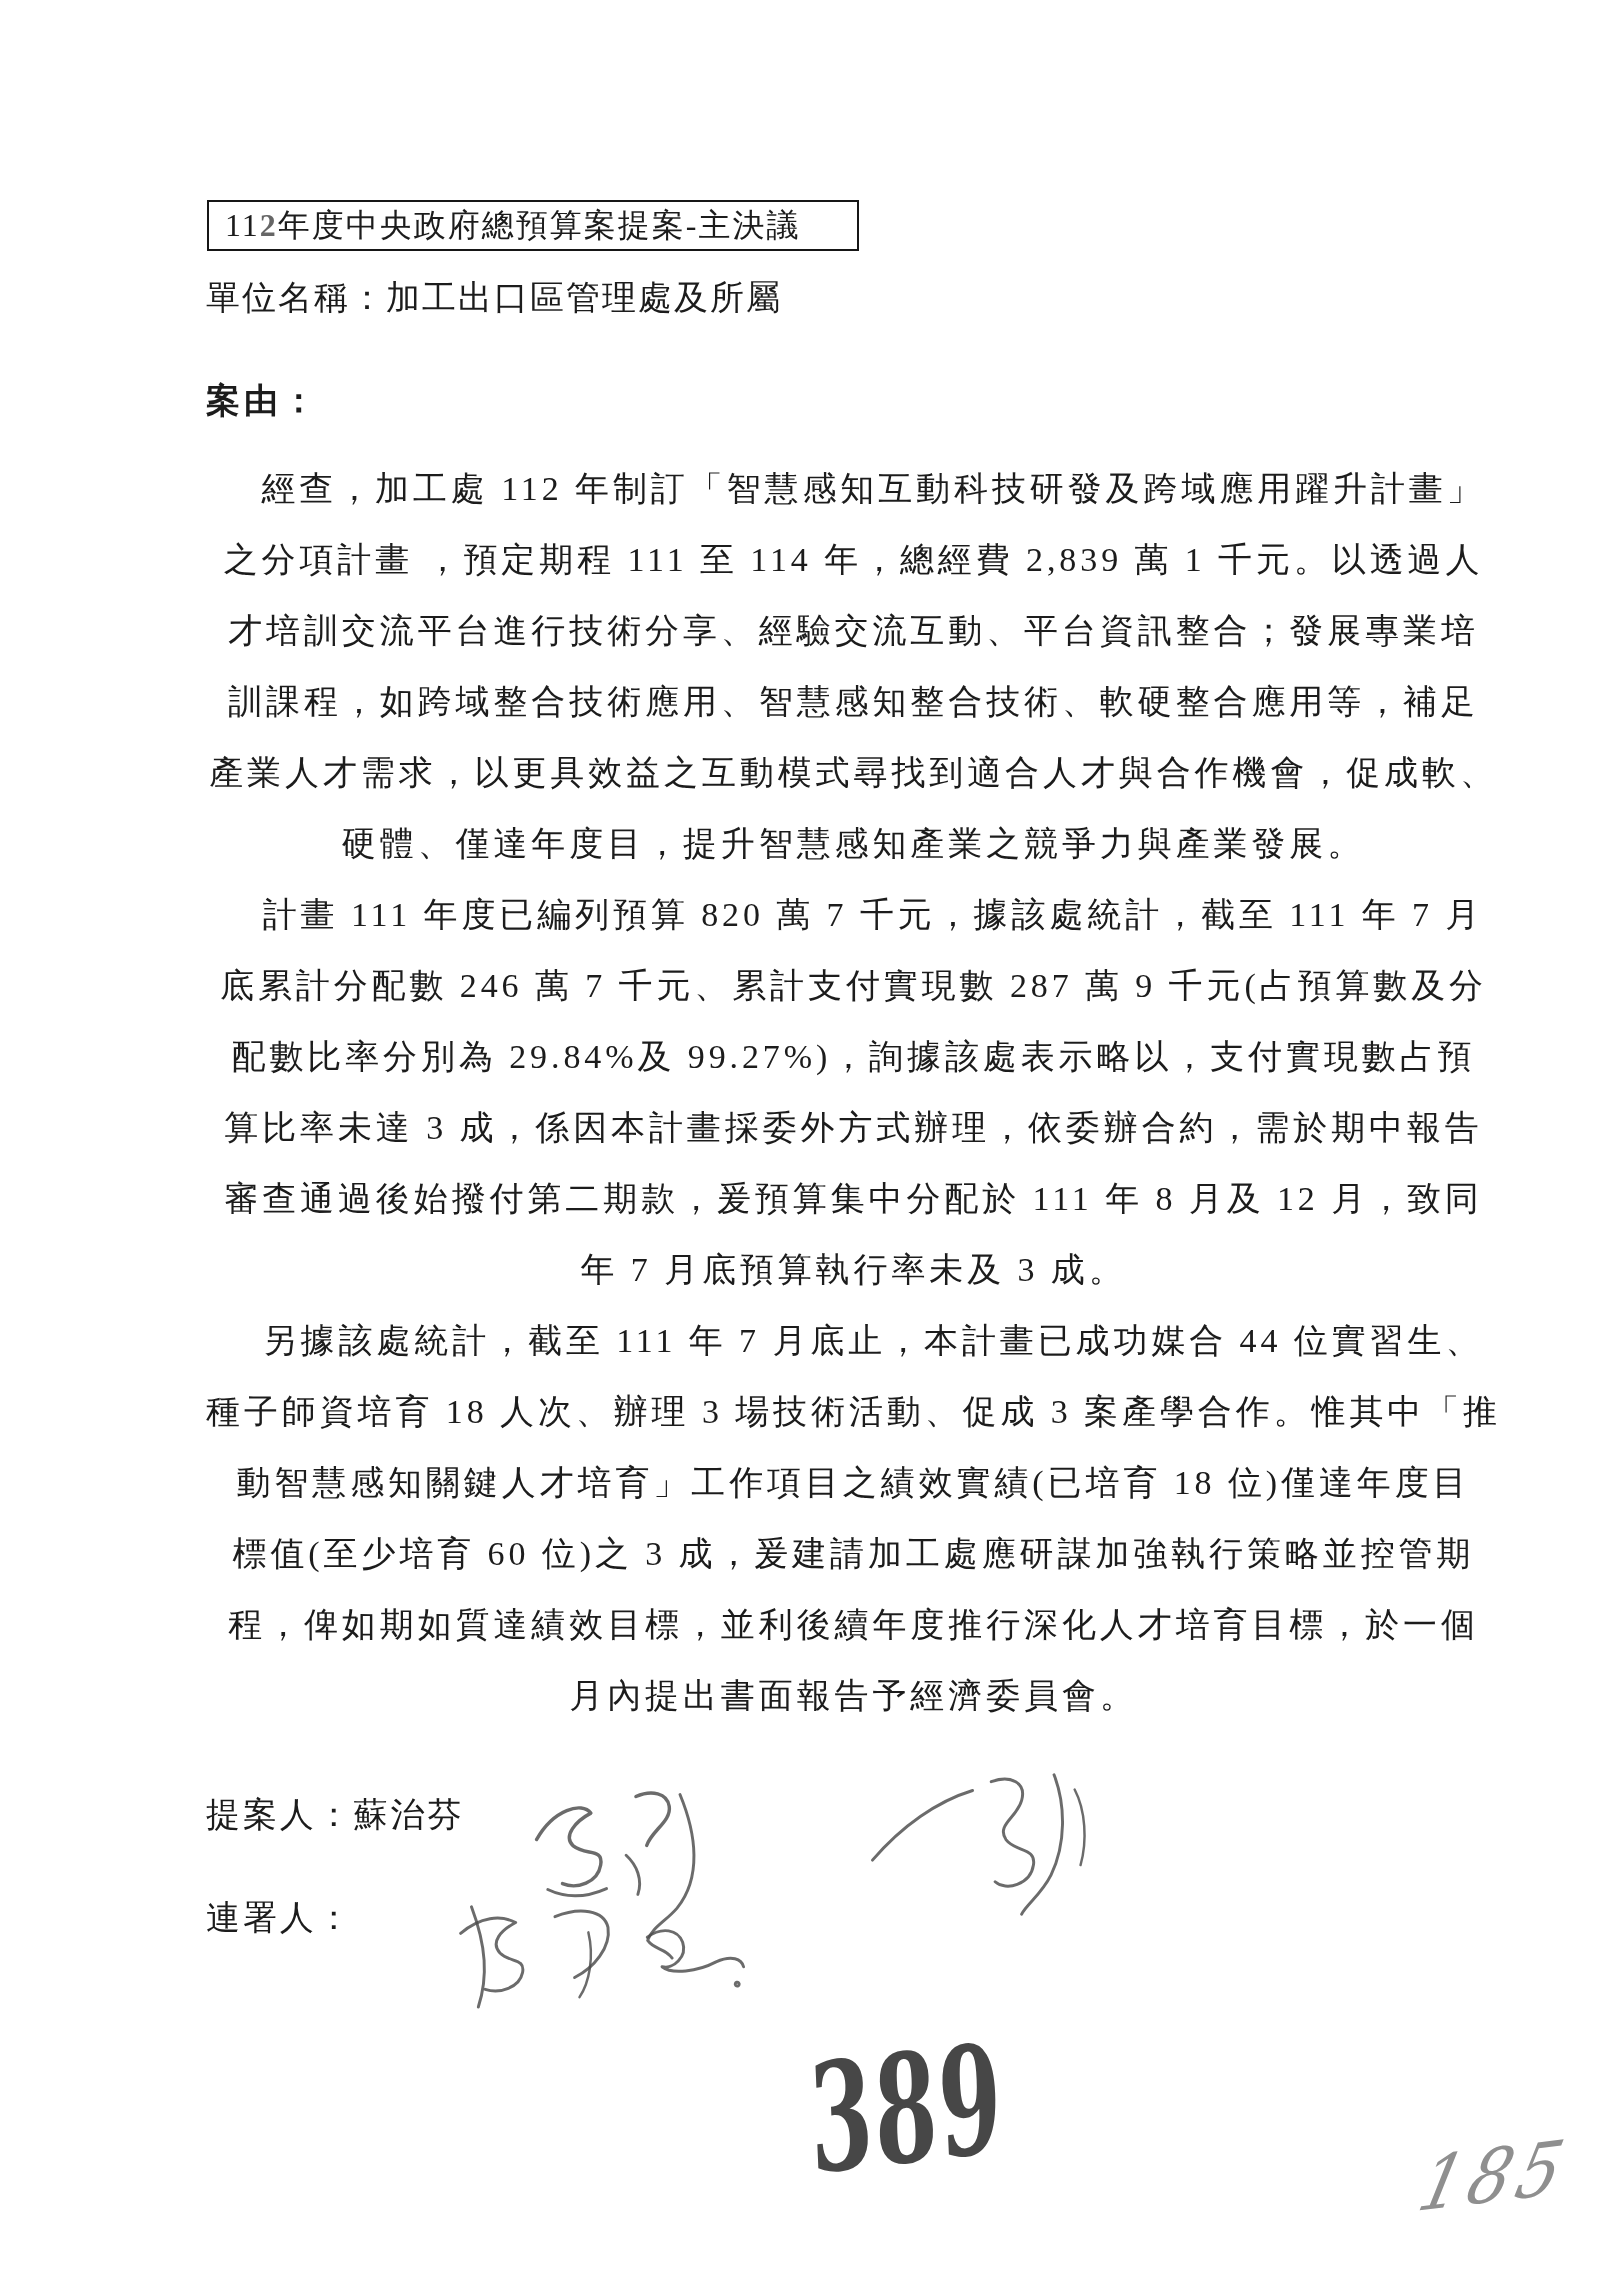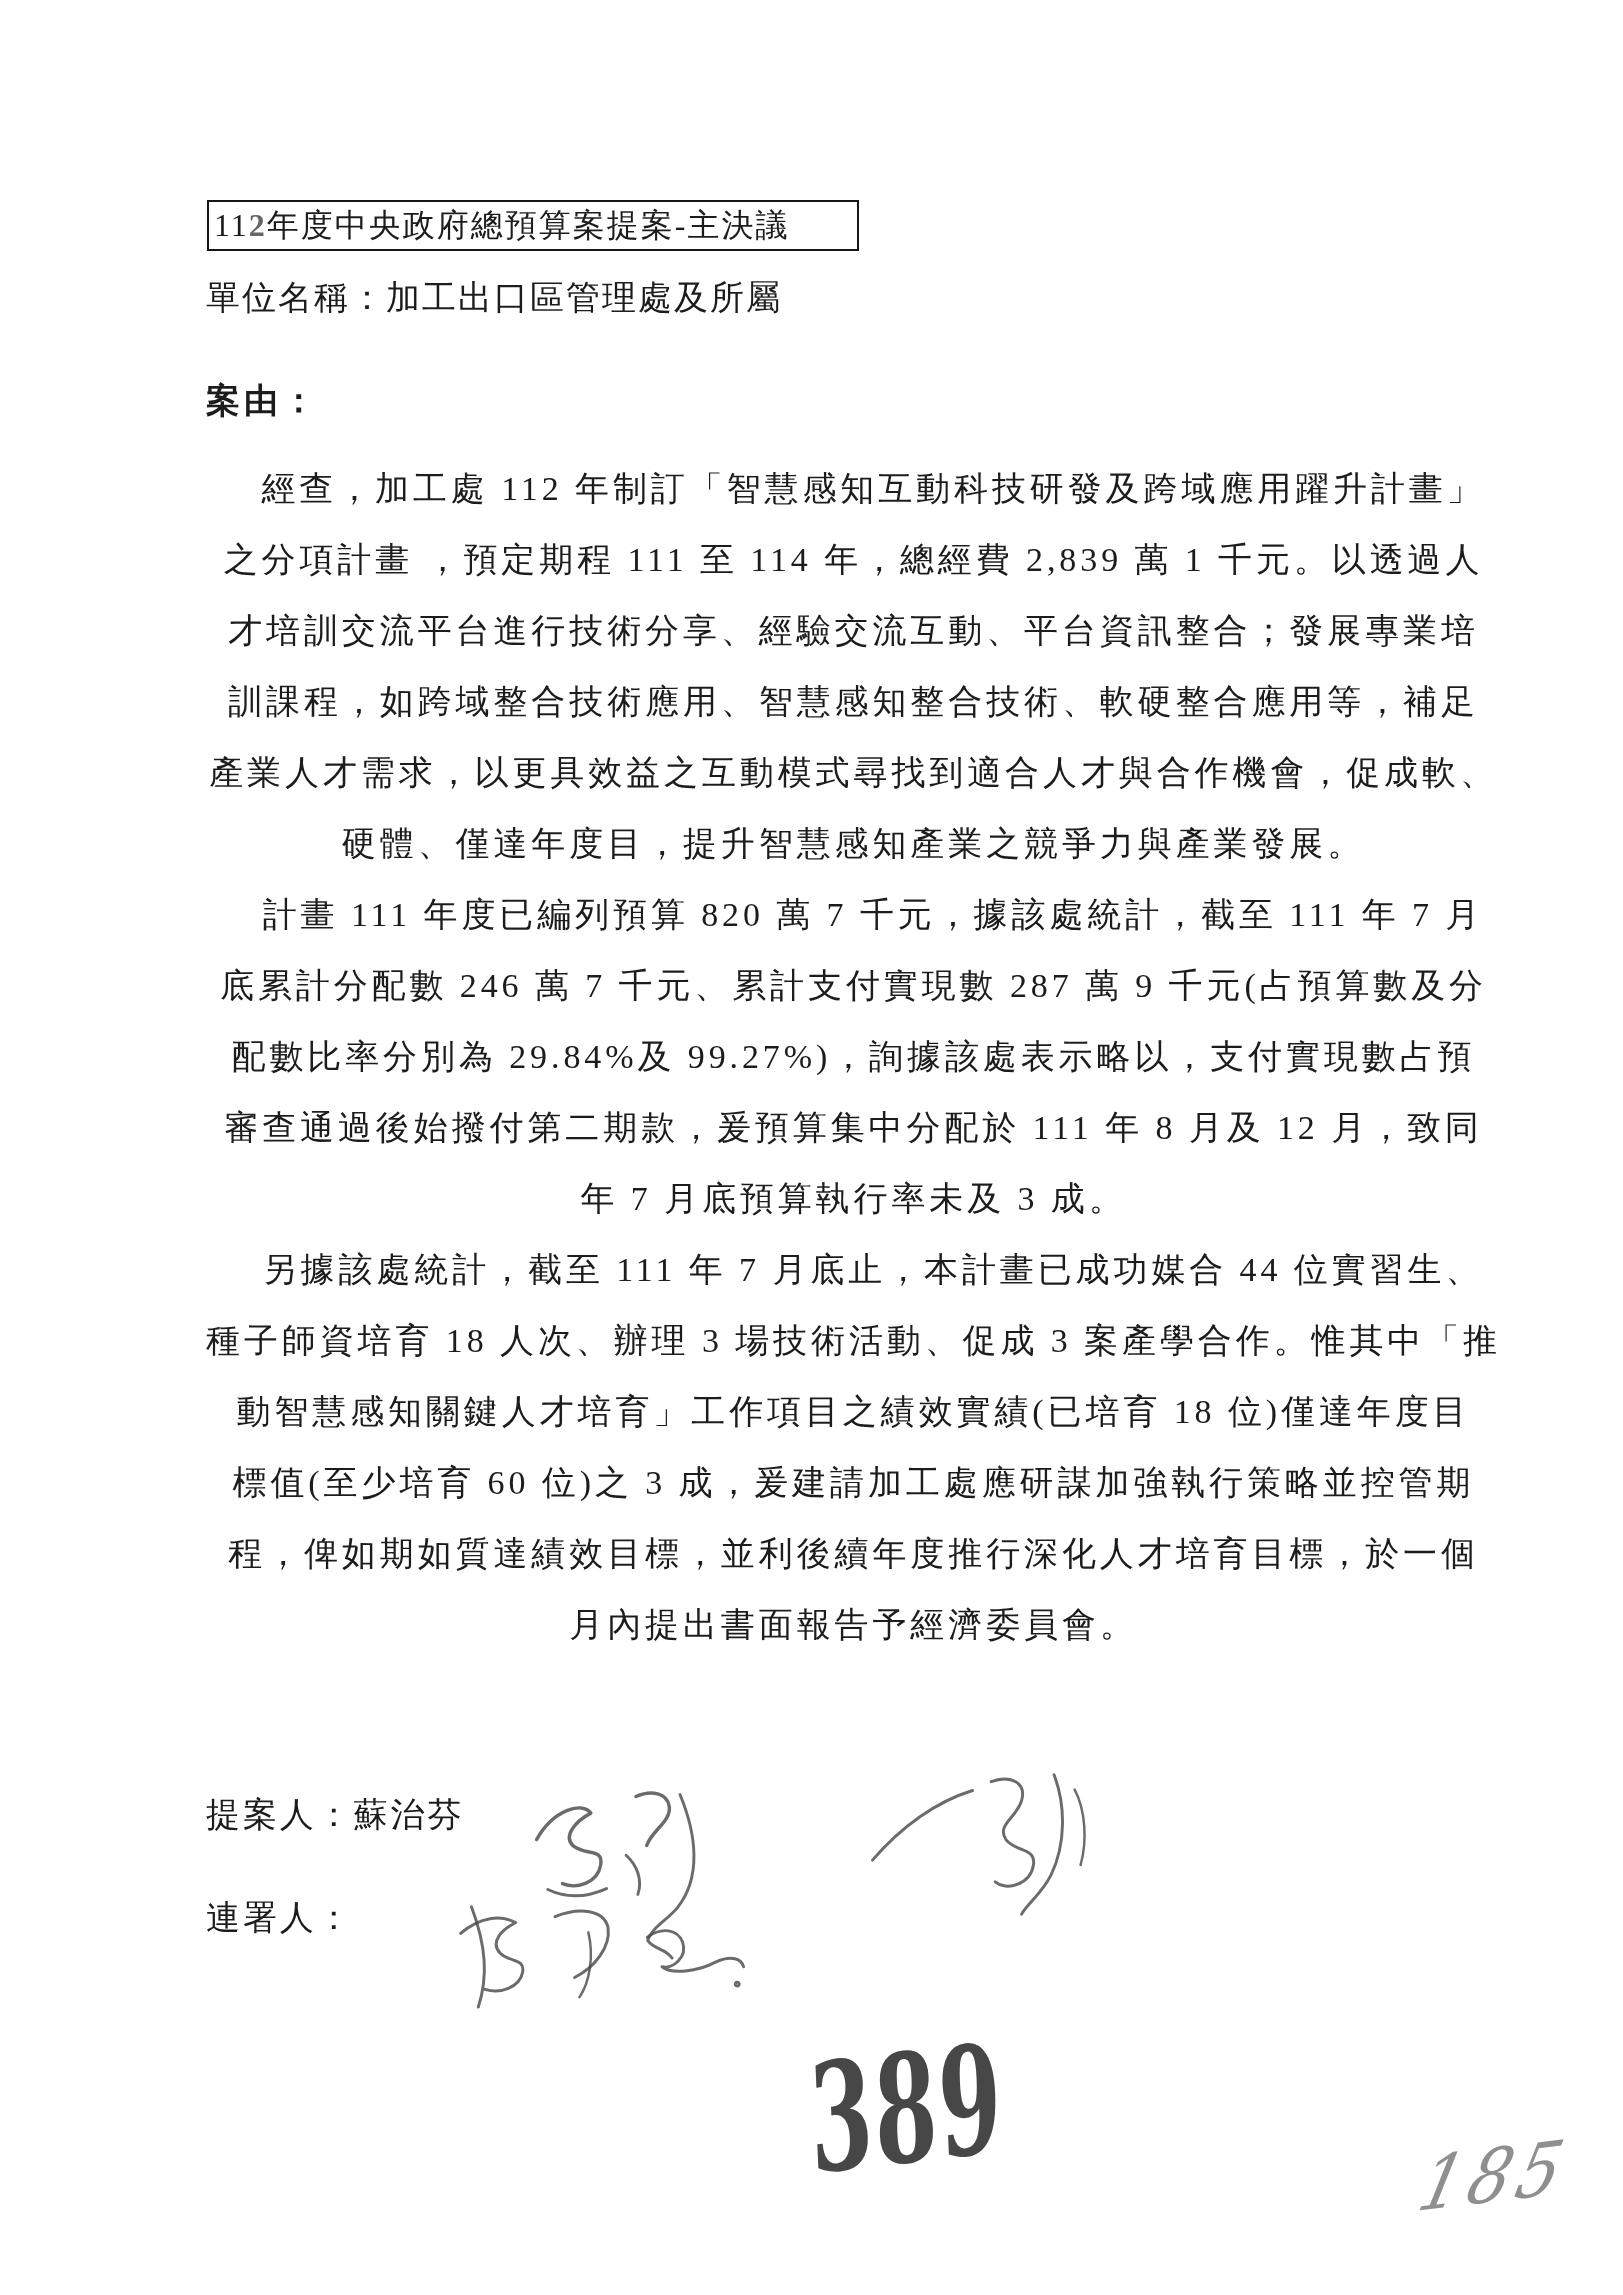--- a/index.html
+++ b/index.html
@@ -6,21 +6,21 @@
   body{
     width:1624px;height:2295px;background:#ffffff;
     font-family:"Liberation Serif","DejaVu Serif",serif;
     color:#1c1c1c;
   }
   .page{position:relative;width:1624px;height:2295px;background:#fff;overflow:hidden;}
 
   .title-box{
     position:absolute;left:207px;top:200px;width:652px;height:51px;
     border:2.5px solid #161616;box-sizing:border-box;
-    display:flex;align-items:center;padding-left:5px;
+    display:flex;align-items:center;padding-left:16px;
     white-space:nowrap;
   }
   .title-box .t{font-size:32px;letter-spacing:2px;}
   .title-box .t.halftone{color:#666;font-weight:bold;}
 
   .unit-line{
     position:absolute;left:206px;top:279px;white-space:nowrap;
     font-size:34px;letter-spacing:2px;line-height:1.1;
   }
   .subject-line{
@@ -81,20 +81,21 @@
   <div class="body-block">
     <div class="line indent">經查，加工處 112 年制訂「智慧感知互動科技研發及跨域應用躍升計畫」</div>
     <div class="line">之分項計畫 ，預定期程 111 至 114 年，總經費 2,839 萬 1 千元。以透過人</div>
     <div class="line">才培訓交流平台進行技術分享、經驗交流互動、平台資訊整合；發展專業培</div>
     <div class="line">訓課程，如跨域整合技術應用、智慧感知整合技術、軟硬整合應用等，補足</div>
     <div class="line">產業人才需求，以更具效益之互動模式尋找到適合人才與合作機會，促成軟、</div>
     <div class="line">硬體、僅達年度目，提升智慧感知產業之競爭力與產業發展。</div>
     <div class="line indent">計畫 111 年度已編列預算 820 萬 7 千元，據該處統計，截至 111 年 7 月</div>
     <div class="line">底累計分配數 246 萬 7 千元、累計支付實現數 287 萬 9 千元(占預算數及分</div>
     <div class="line">配數比率分別為 29.84%及 99.27%)，詢據該處表示略以，支付實現數占預</div>
+    <div class="line">算比率未達 3 成，係因本計畫採委外方式辦理，依委辦合約，需於期中報告</div>
     <div class="line">審查通過後始撥付第二期款，爰預算集中分配於 111 年 8 月及 12 月，致同</div>
     <div class="line">年 7 月底預算執行率未及 3 成。</div>
     <div class="line indent">另據該處統計，截至 111 年 7 月底止，本計畫已成功媒合 44 位實習生、</div>
     <div class="line">種子師資培育 18 人次、辦理 3 場技術活動、促成 3 案產學合作。惟其中「推</div>
     <div class="line">動智慧感知關鍵人才培育」工作項目之績效實績(已培育 18 位)僅達年度目</div>
     <div class="line">標值(至少培育 60 位)之 3 成，爰建請加工處應研謀加強執行策略並控管期</div>
     <div class="line">程，俾如期如質達績效目標，並利後續年度推行深化人才培育目標，於一個</div>
     <div class="line">月內提出書面報告予經濟委員會。</div>
   </div>
 

